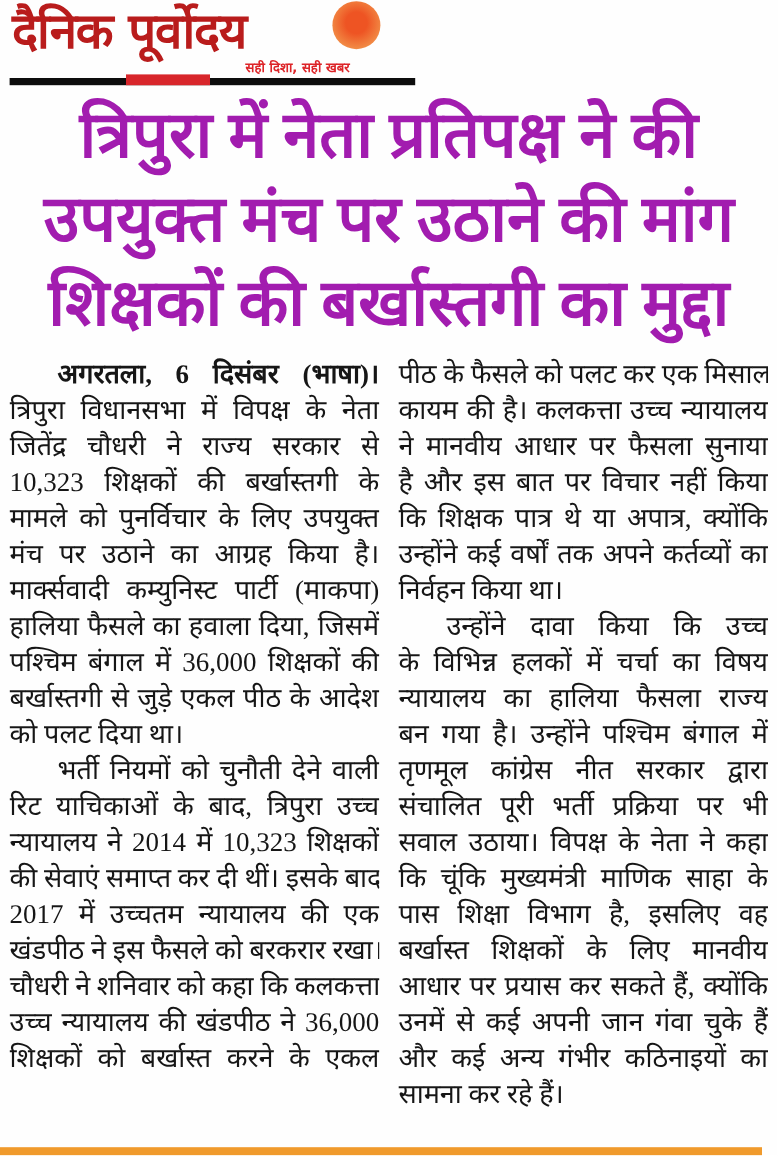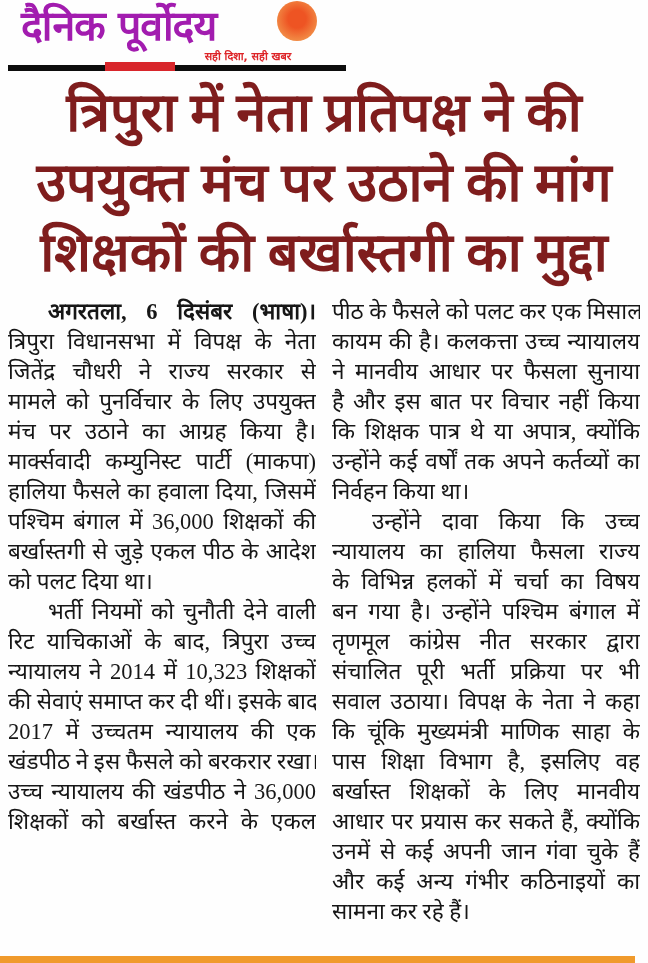--- a/index.html
+++ b/index.html
@@ -26,22 +26,21 @@
     z-index:0;
   }
   .masthead-title{
     position:relative;z-index:1;
     display:inline-block;
     padding:2px 0 0 10px;
     font-family:"DejaVu Sans","Liberation Sans",sans-serif;
     font-weight:800;
     font-size:41px;line-height:48px;
     letter-spacing:-1px;
-    color:#a21caf;
-    margin-left:11px;
+    color:#b91c1c;
   }
   .masthead-tagline{
     position:absolute;left:188px;top:51px;
     width:120px;text-align:center;
     font-family:"DejaVu Sans","Liberation Sans",sans-serif;
     font-weight:bold;font-size:11px;line-height:12px;
     color:var(--red);
     z-index:1;
   }
   .masthead-rule{
@@ -55,21 +54,21 @@
   }
   
   .headline{
     padding:4px 2px 2px;
     text-align:center;
   }
   .hl{
     font-weight:700;
     font-size:54px;
     line-height:70px;
-    color:#7f1d1d;
+    color:#a21caf;
     white-space:nowrap;
   }
   
   .article{
     display:flex;
     gap:16px;
     padding:7px 8px 0 8px;
   }
   .col{flex:1;min-width:0;}
   .tl{
@@ -108,47 +107,49 @@
       <div class="hl">त्रिपुरा में नेता प्रतिपक्ष ने की</div>
       <div class="hl">उपयुक्त मंच पर उठाने की मांग</div>
       <div class="hl">शिक्षकों की बर्खास्तगी का मुद्दा</div>
     </h2>
 
   <main class="article">
     <div class="col">
         <div class="tl b ind">अगरतला, 6 दिसंबर (भाषा)।</div>
         <div class="tl">त्रिपुरा विधानसभा में विपक्ष के नेता</div>
         <div class="tl">जितेंद्र चौधरी ने राज्य सरकार से</div>
+        <div class="tl">10,323 शिक्षकों की बर्खास्तगी के</div>
         <div class="tl">मामले को पुनर्विचार के लिए उपयुक्त</div>
         <div class="tl">मंच पर उठाने का आग्रह किया है।</div>
         <div class="tl">मार्क्सवादी कम्युनिस्ट पार्टी (माकपा)</div>
         <div class="tl">हालिया फैसले का हवाला दिया, जिसमें</div>
         <div class="tl">पश्चिम बंगाल में 36,000 शिक्षकों की</div>
         <div class="tl">बर्खास्तगी से जुड़े एकल पीठ के आदेश</div>
         <div class="tl noj">को पलट दिया था।</div>
         <div class="tl ind">भर्ती नियमों को चुनौती देने वाली</div>
         <div class="tl">रिट याचिकाओं के बाद, त्रिपुरा उच्च</div>
         <div class="tl">न्यायालय ने 2014 में 10,323 शिक्षकों</div>
         <div class="tl">की सेवाएं समाप्त कर दी थीं। इसके बाद</div>
         <div class="tl">2017 में उच्चतम न्यायालय की एक</div>
         <div class="tl">खंडपीठ ने इस फैसले को बरकरार रखा।</div>
+        <div class="tl">चौधरी ने शनिवार को कहा कि कलकत्ता</div>
         <div class="tl">उच्च न्यायालय की खंडपीठ ने 36,000</div>
         <div class="tl">शिक्षकों को बर्खास्त करने के एकल</div>
       </div>
     <div class="col">
         <div class="tl">पीठ के फैसले को पलट कर एक मिसाल</div>
         <div class="tl">कायम की है। कलकत्ता उच्च न्यायालय</div>
         <div class="tl">ने मानवीय आधार पर फैसला सुनाया</div>
         <div class="tl">है और इस बात पर विचार नहीं किया</div>
         <div class="tl">कि शिक्षक पात्र थे या अपात्र, क्योंकि</div>
         <div class="tl">उन्होंने कई वर्षों तक अपने कर्तव्यों का</div>
         <div class="tl noj">निर्वहन किया था।</div>
         <div class="tl ind">उन्होंने दावा किया कि उच्च</div>
+        <div class="tl">के विभिन्न हलकों में चर्चा का विषय</div>
         <div class="tl">न्यायालय का हालिया फैसला राज्य</div>
-        <div class="tl">के विभिन्न हलकों में चर्चा का विषय</div>
         <div class="tl">बन गया है। उन्होंने पश्चिम बंगाल में</div>
         <div class="tl">तृणमूल कांग्रेस नीत सरकार द्वारा</div>
         <div class="tl">संचालित पूरी भर्ती प्रक्रिया पर भी</div>
         <div class="tl">सवाल उठाया। विपक्ष के नेता ने कहा</div>
         <div class="tl">कि चूंकि मुख्यमंत्री माणिक साहा के</div>
         <div class="tl">पास शिक्षा विभाग है, इसलिए वह</div>
         <div class="tl">बर्खास्त शिक्षकों के लिए मानवीय</div>
         <div class="tl">आधार पर प्रयास कर सकते हैं, क्योंकि</div>
         <div class="tl">उनमें से कई अपनी जान गंवा चुके हैं</div>
         <div class="tl">और कई अन्य गंभीर कठिनाइयों का</div>

